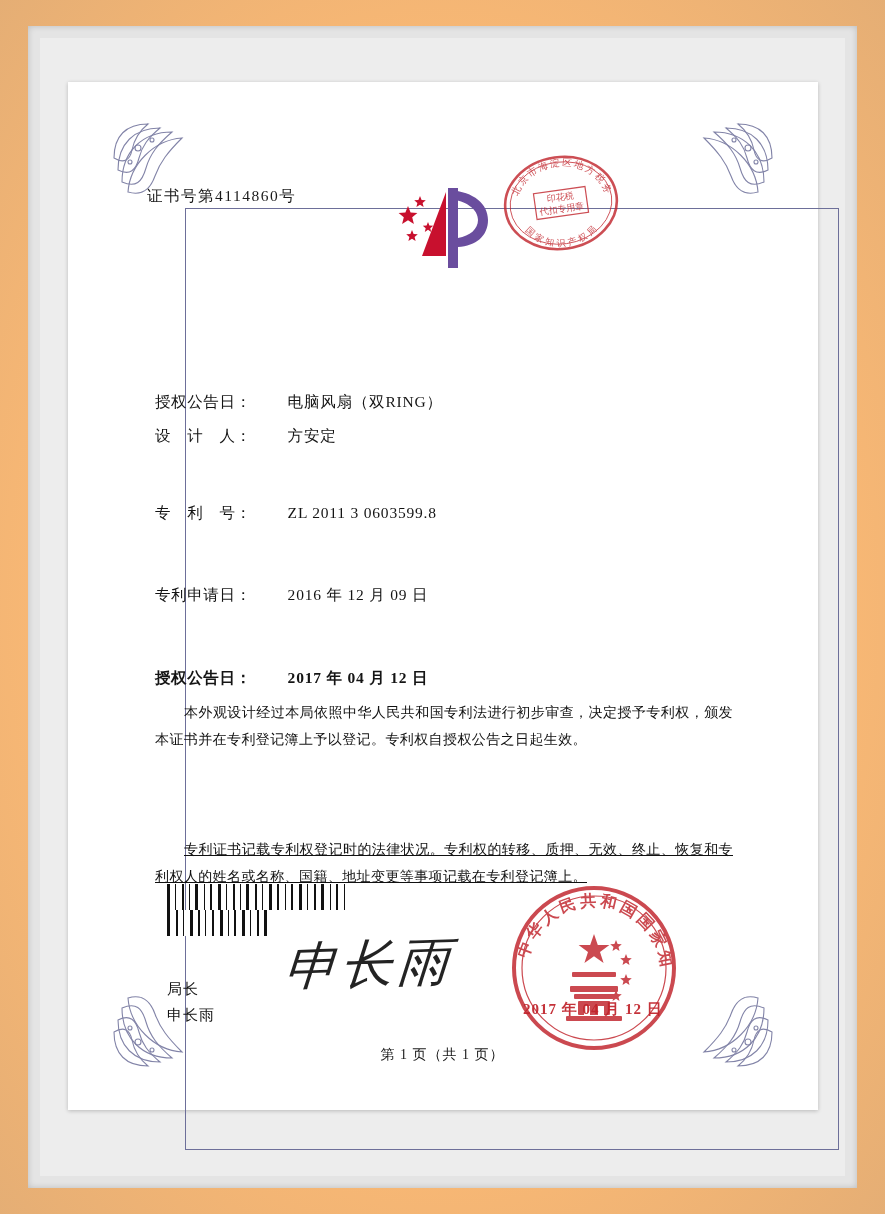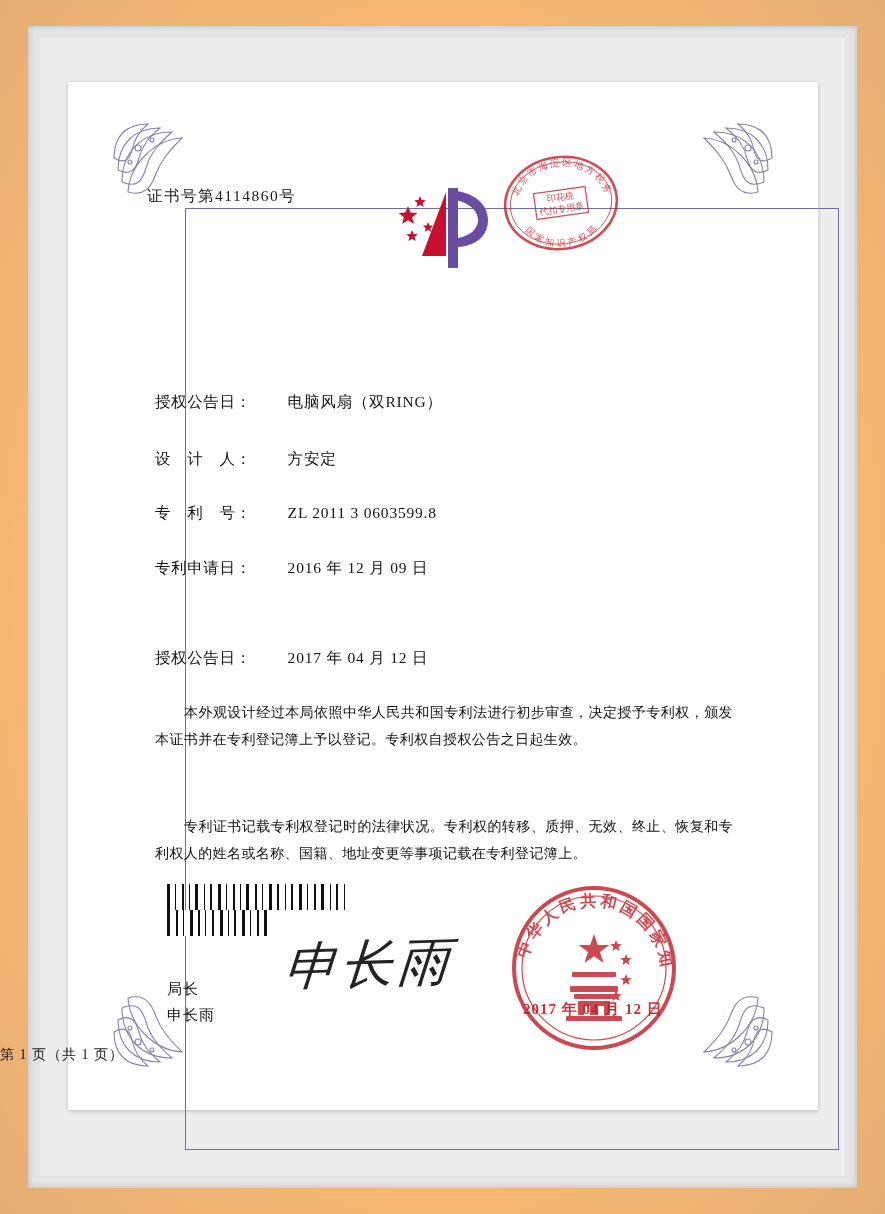--- a/index.html
+++ b/index.html
@@ -142,42 +142,42 @@
   }
   .field-label {
     letter-spacing: 0.6px;
   }
   .field-value {
     letter-spacing: 0.8px;
     padding-left: 36px;
   }
 
   #row-design-name { top: 392px; }
-  #row-designer    { top: 449px; text-align: center; }
+  #row-designer    { top: 426px; text-align: center; }
   #row-patent-no   { top: 503px; }
-  #row-apply-date  { top: 558px; }
+  #row-apply-date  { top: 585px; }
   #row-owner       { top: 612px; }
-  #row-grant-date  { top: 648px; }
+  #row-grant-date  { top: 668px; font-weight: bold; }
 
   
   .body-para {
     position: absolute;
     left: 155px;
     width: 578px;
     font-size: 14px;
     line-height: 27px;
     text-indent: 29px;
     color: #111;
     font-family: "Liberation Serif", serif;
     text-align: justify;
     letter-spacing: 0.4px;
   }
   #para-1 { top: 699px; }
   #para-2 { top: 754px; }
-  #para-3 { top: 813px; }
+  #para-3 { top: 836px; text-decoration: underline; }
 
   
   #barcode {
     position: absolute;
     left: 167px;
     top: 884px;
     width: 182px;
     height: 26px;
   }
   #barcode span {
@@ -230,21 +230,21 @@
     font-weight: bold;
     opacity: 0.92;
   }
 
   
   #page-footer {
     position: absolute;
     left: 0;
     top: 1046px;
     width: 885px;
-    text-align: left;
+    text-align: center;
     font-size: 14px;
     color: #171717;
     letter-spacing: 1px;
   }
 </style>
 </head>
 <body>
 
 <div id="scan-page">
 

